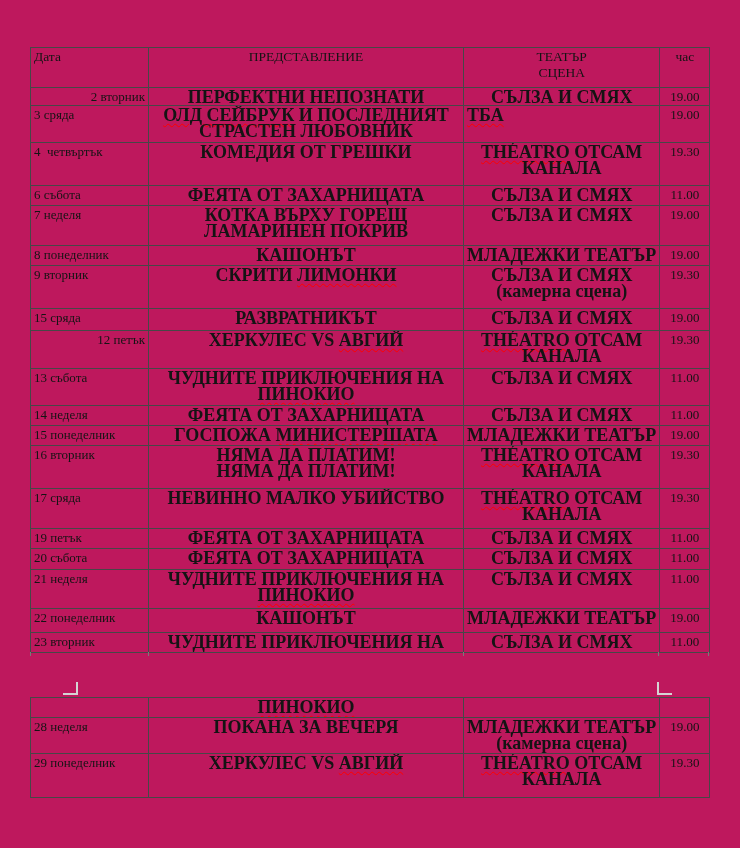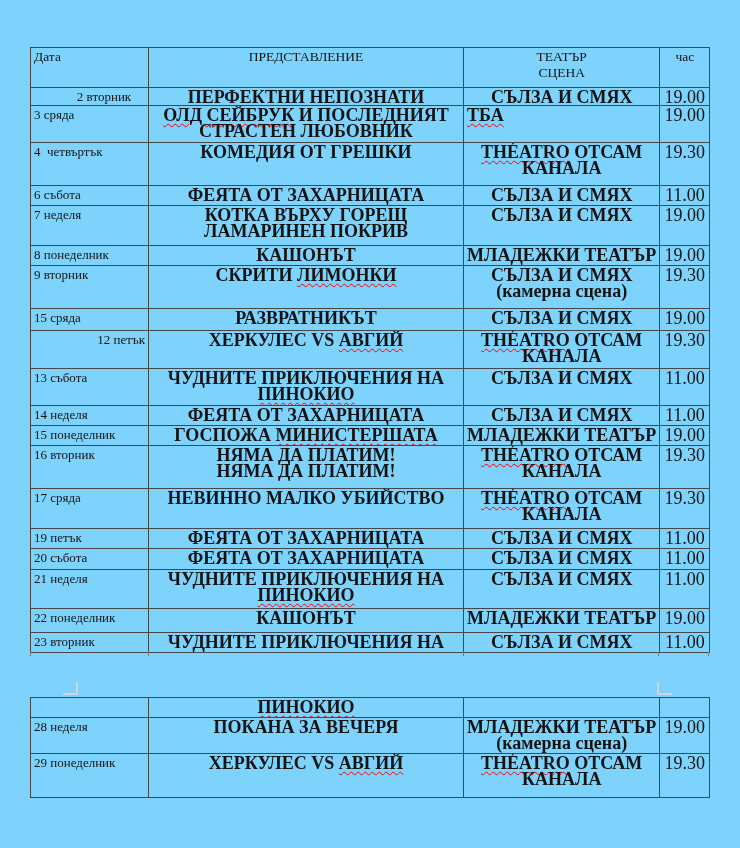--- a/index.html
+++ b/index.html
@@ -1,33 +1,33 @@
 <!DOCTYPE html>
 <html><head>
 <meta charset="utf-8">
 <style>
   html,body{margin:0;padding:0;}
   body{
     width:740px;height:848px;background:#ffffff;
     font-family:"Liberation Serif","DejaVu Serif",serif;
   }
-  .page{position:relative;width:740px;height:848px;background:#7dd3fc;overflow:hidden;}
+  .page{position:relative;width:740px;height:848px;background:#be185d;overflow:hidden;}
   table.sched{position:absolute;border-collapse:collapse;table-layout:fixed;}
   .sched th,.sched td{
     border:1px solid #474747;
     vertical-align:top;
     padding:1px 3px 0 3px;
     color:#141414;
     line-height:16px;
     overflow:hidden;
   }
   .sched th{font-weight:normal;font-size:13.5px;}
   td.col-date{font-size:13px;}
   td.col-performance,td.col-theatre{font-weight:bold;font-size:18px;}
-  td.col-time{font-size:18px;}
+  td.col-time{font-size:13px;}
   .ln{white-space:pre;}
   .sq{
     text-decoration-line:underline;
     text-decoration-style:wavy;
     text-decoration-color:#ff0000;
     text-decoration-thickness:1px;
     text-underline-offset:2px;
   }
   .crop{position:absolute;width:13px;height:11px;}
   .crop-left{border-right:2px solid #d4d4d4;border-bottom:2px solid #d4d4d4;}
@@ -57,21 +57,21 @@
             <div class="ln"><span>ТЕАТЪР</span></div>
             <div class="ln"><span>СЦЕНА</span></div>
           </th>
           <th class="col-time" style="text-align: center;">
             <div class="ln"><span>час</span></div>
           </th>
         </tr>
       </thead>
       <tbody>
         <tr style="height: 18px;">
-          <td class="col-date" style="text-align: center; padding-left: 32px;">
+          <td class="col-date" style="text-align: right; padding-left: 32px;">
             <div class="ln"><span>2 вторник</span></div>
           </td>
           <td class="col-performance" style="text-align: center;">
             <div class="ln"><span>ПЕРФЕКТНИ НЕПОЗНАТИ</span></div>
           </td>
           <td class="col-theatre" style="text-align: center;">
             <div class="ln"><span>СЪЛЗА И СМЯХ</span></div>
           </td>
           <td class="col-time" style="text-align: center;">
             <div class="ln"><span>19.00</span></div>

